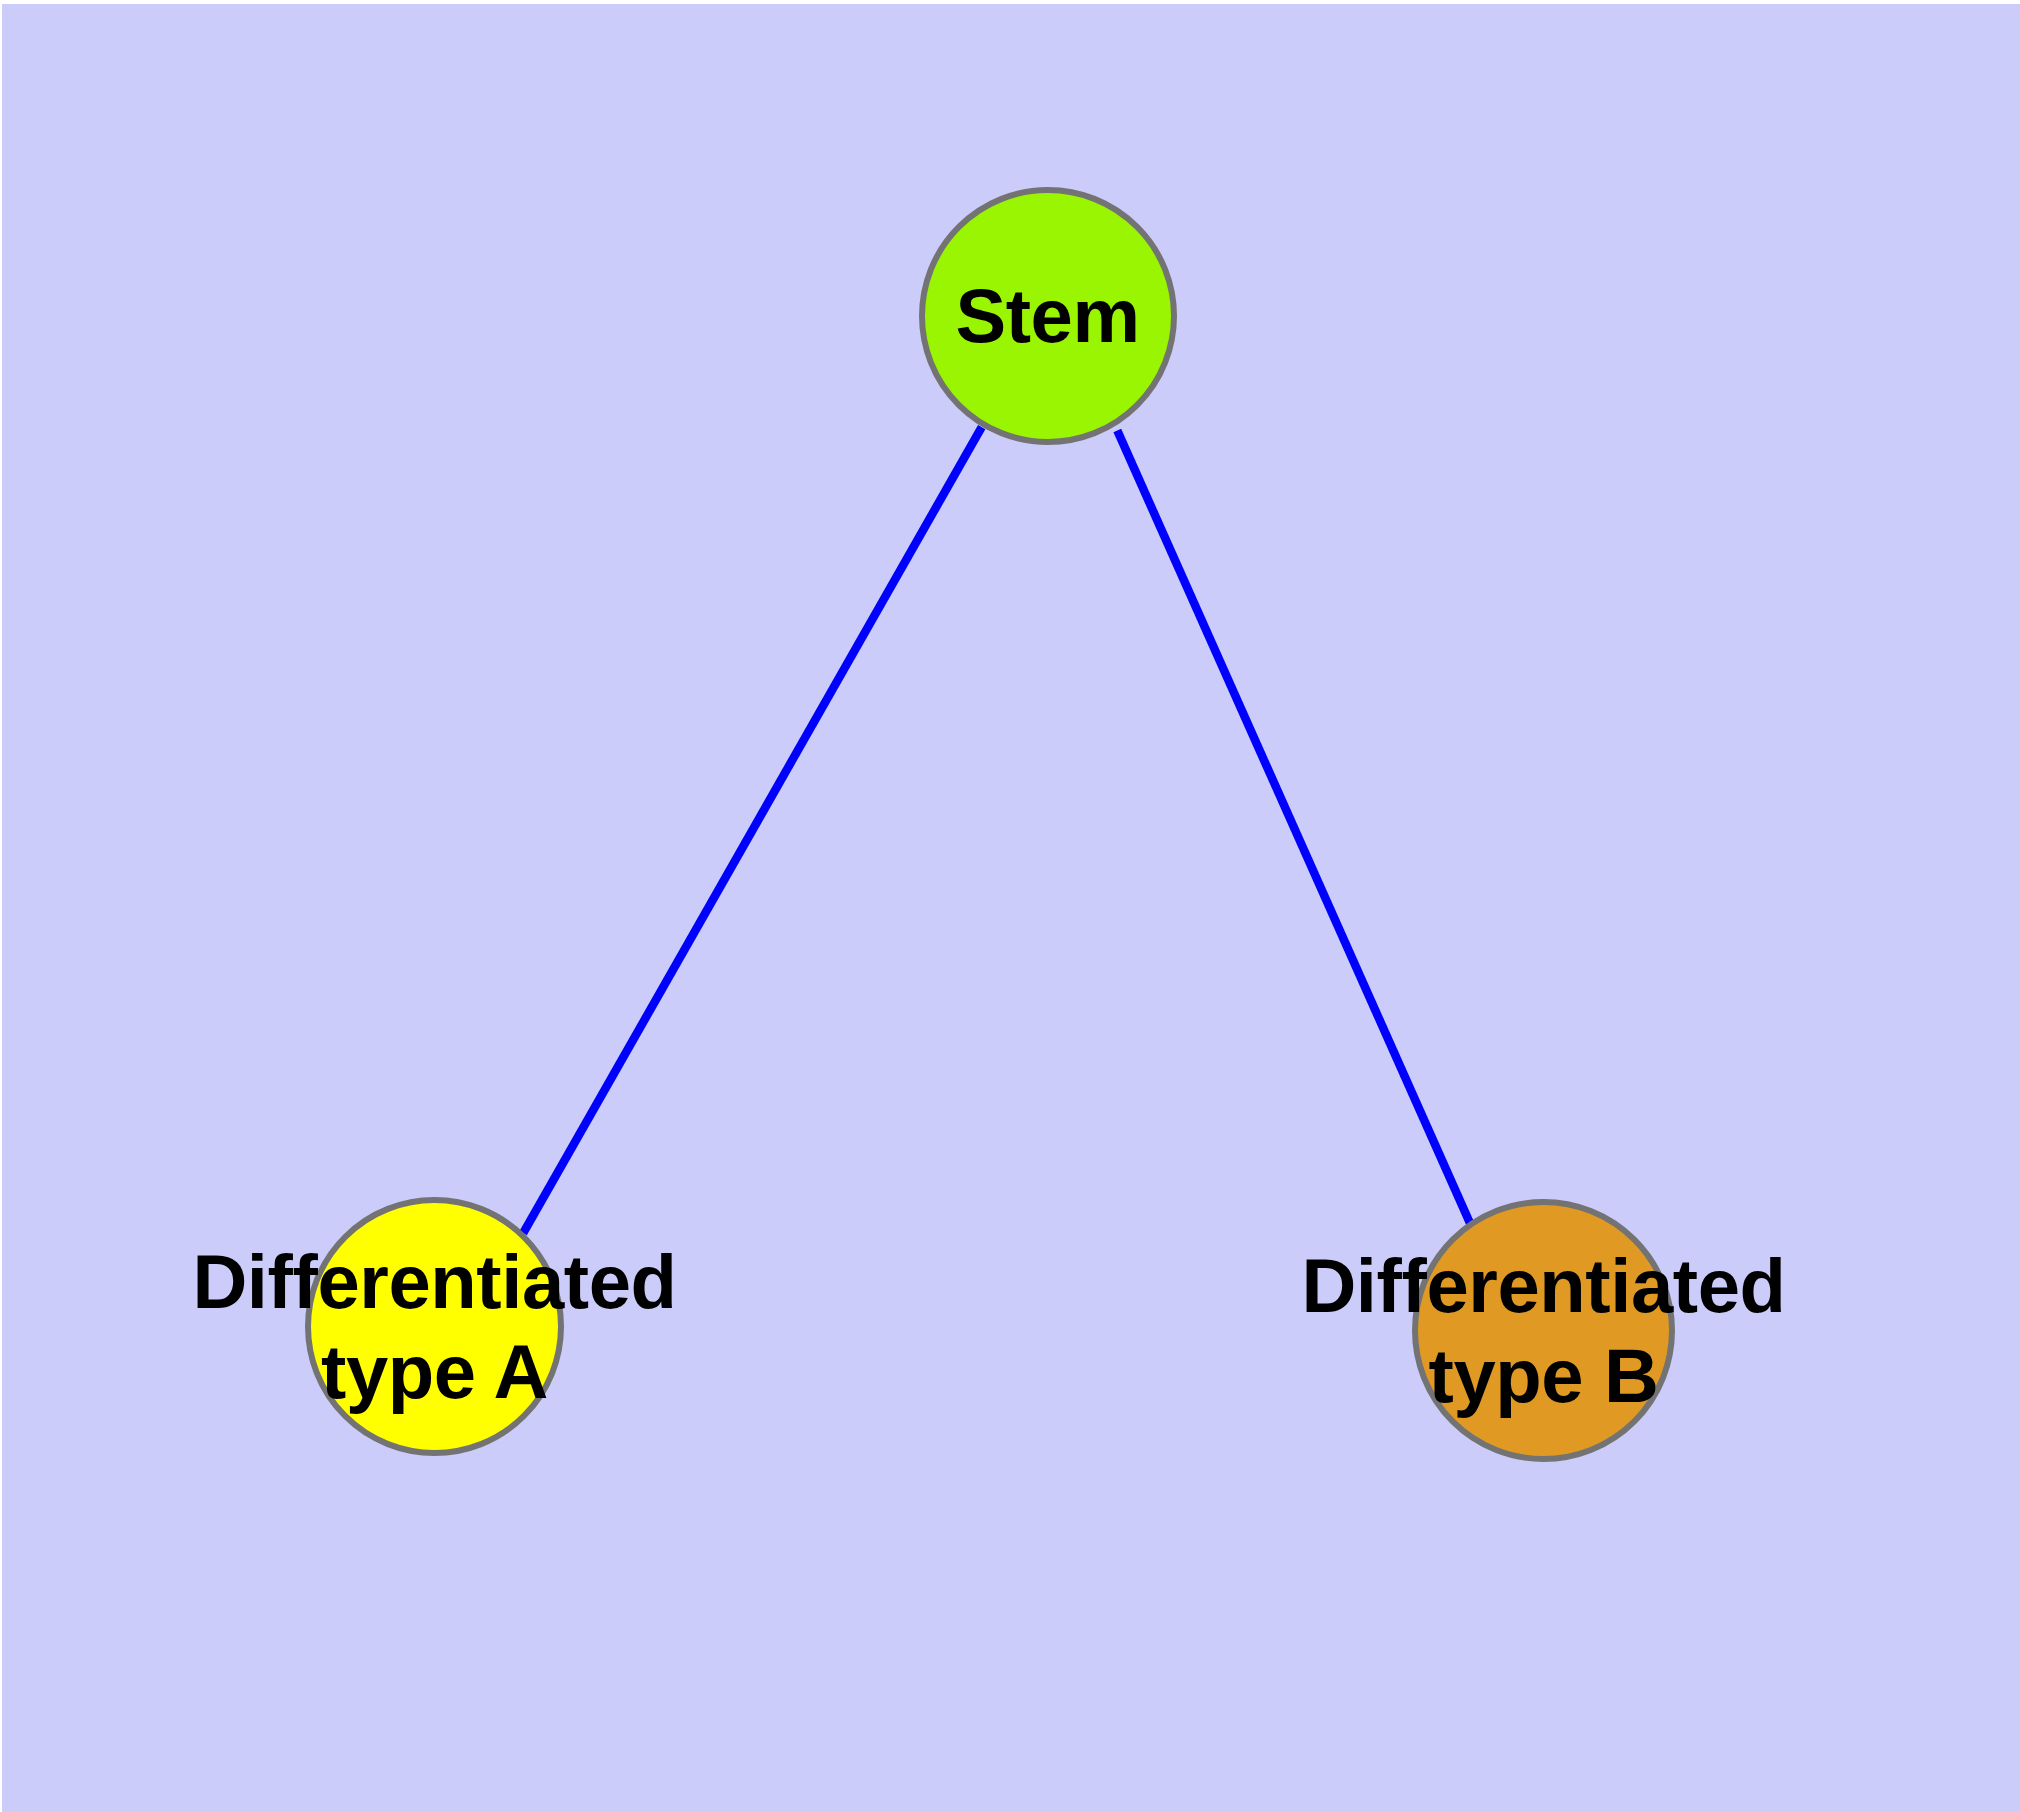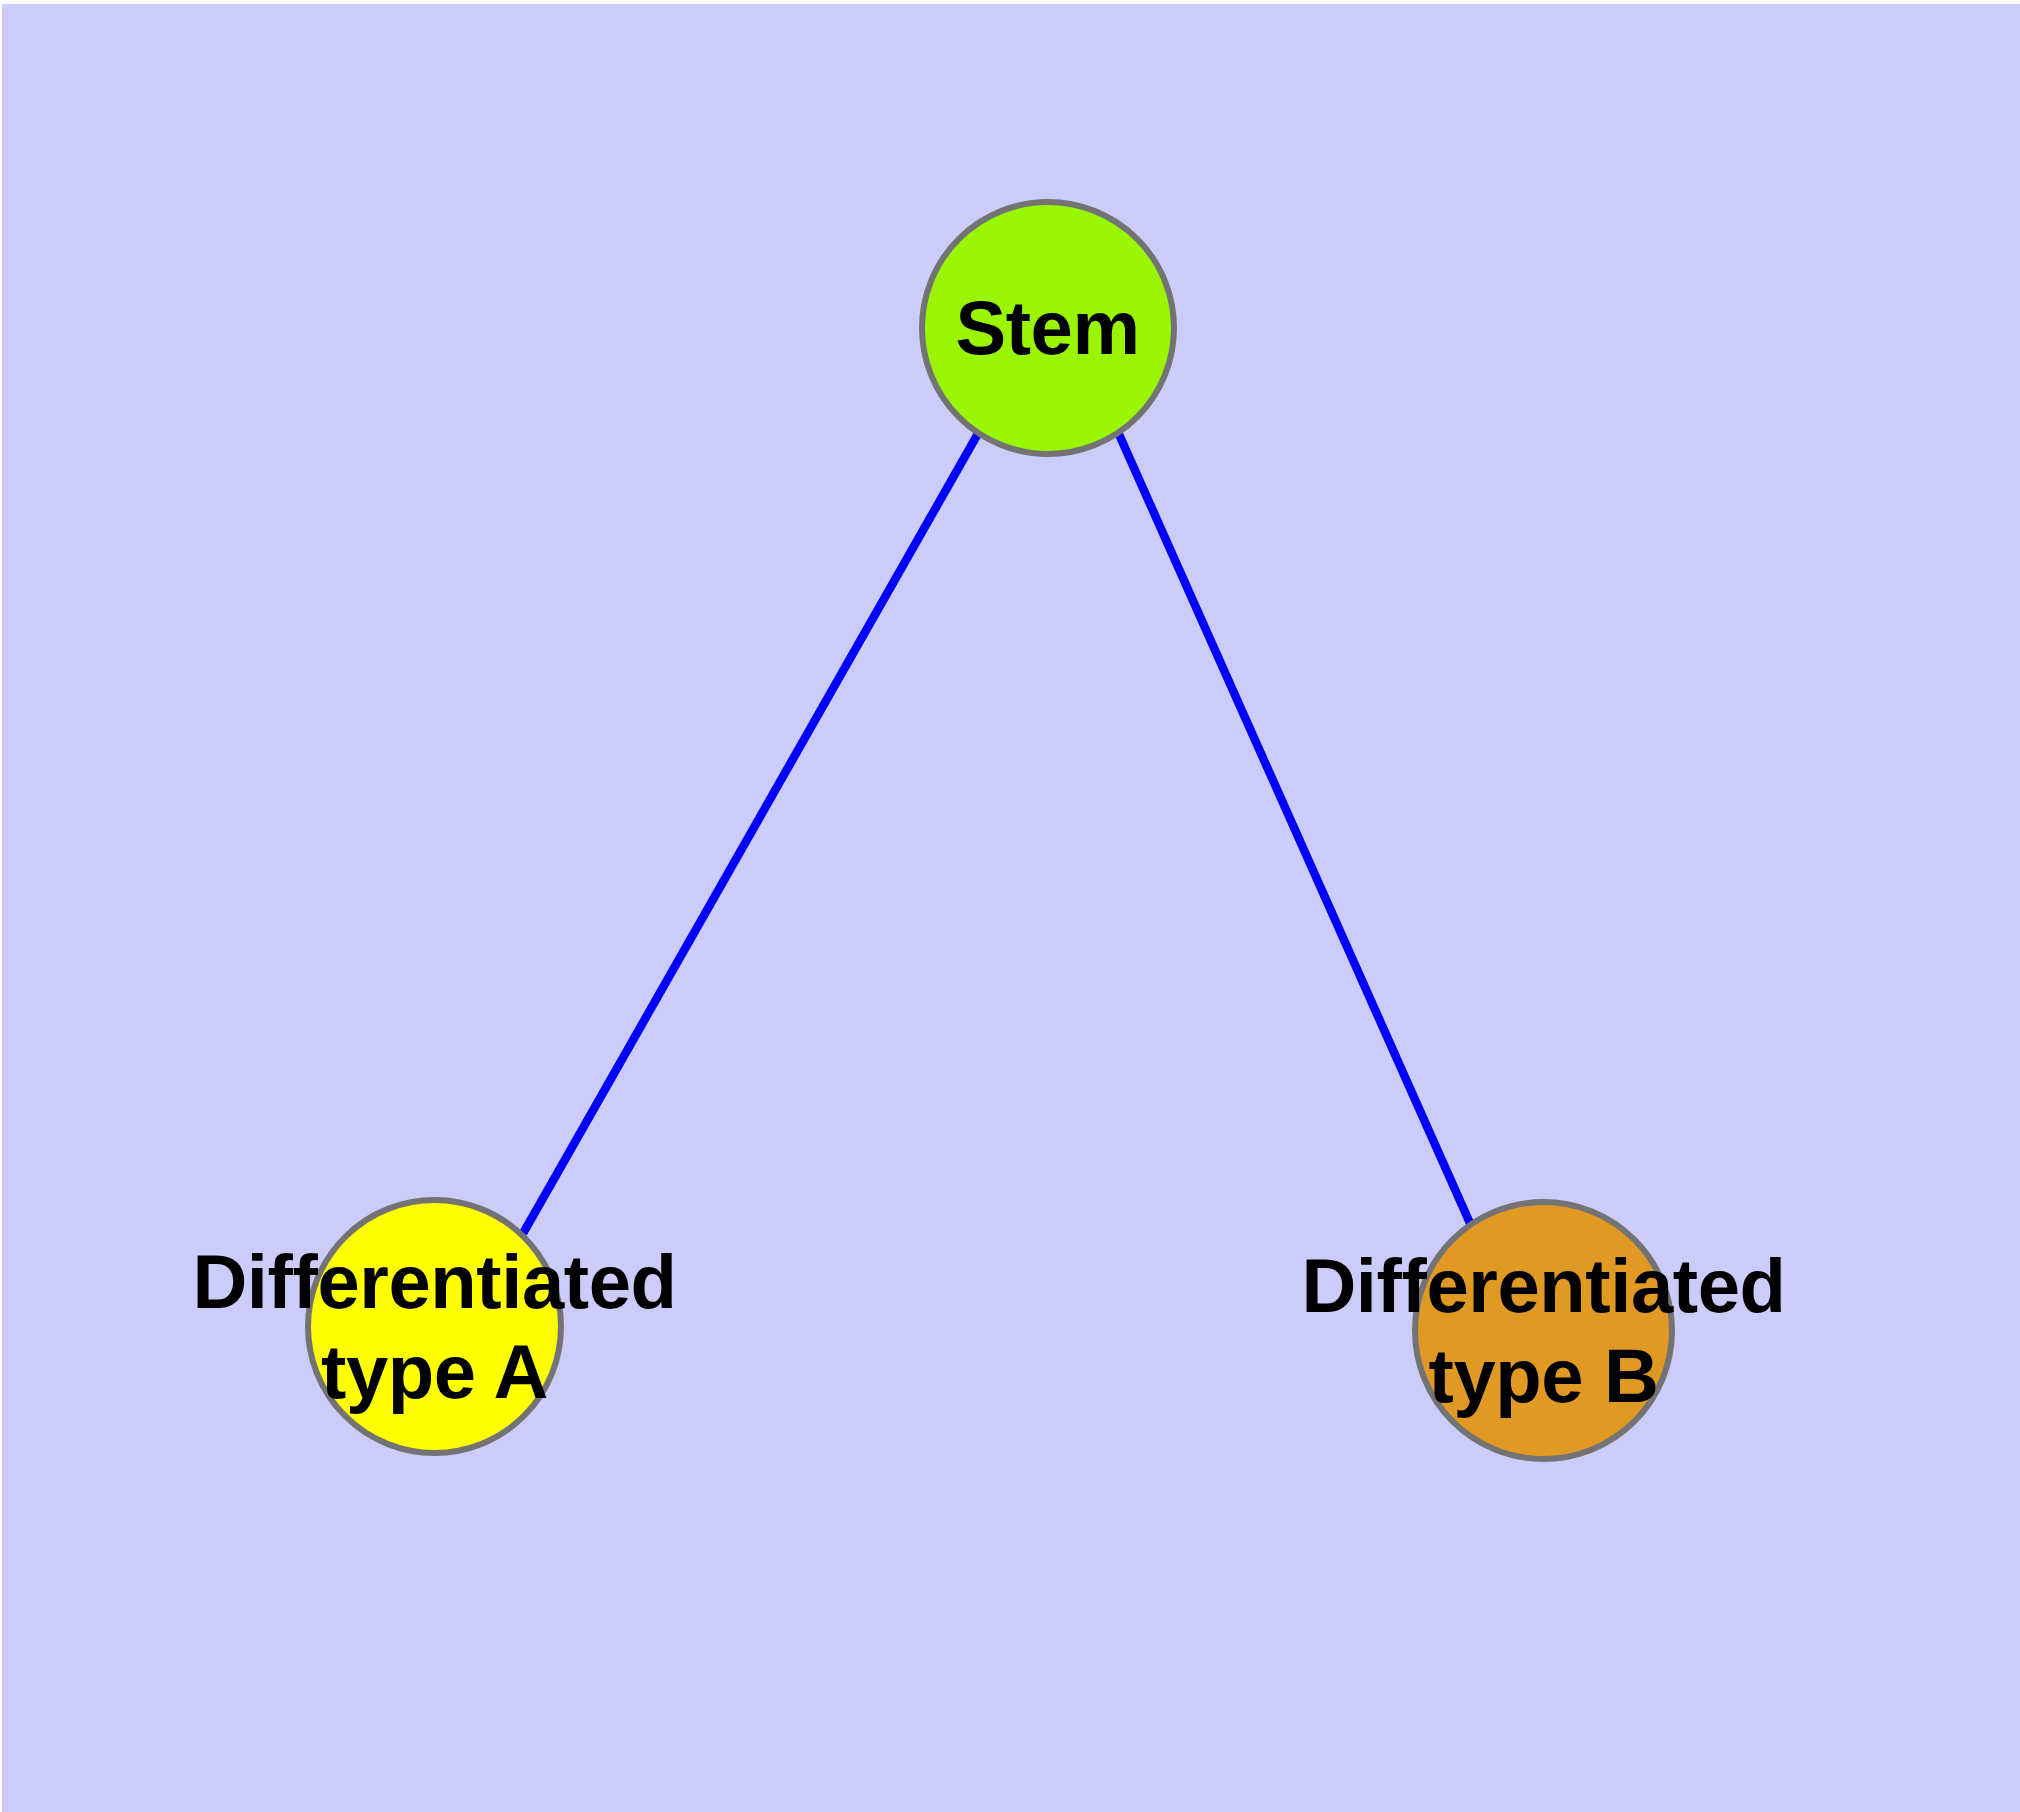--- a/index.html
+++ b/index.html
@@ -81,21 +81,21 @@
 
 <div id="graph-canvas" style="width: 2021px; height: 1812px; background: rgb(204, 204, 250); border-top-color: rgb(255, 255, 255); border-left-color: rgb(255, 255, 255);">
 
   <svg id="edge-layer" viewBox="0 0 2384 2138">
     <line x1="1158" y1="504" x2="617" y2="1455" stroke="#0000ff" stroke-width="10" stroke-linecap="butt"></line>
     <line x1="1318" y1="508" x2="1735" y2="1445" stroke="#0000ff" stroke-width="10" stroke-linecap="butt"></line>
   </svg>
 
   <div id="node-layer">
 
-    <div class="node" style="left: 1048px; top: 328px; width: 258px; height: 258px;">
+    <div class="node" style="left: 1048px; top: 316px; width: 258px; height: 258px;">
       <div class="node-circle" style="width: 258px; height: 258px; background: rgb(154, 245, 2); border-color: rgb(115, 115, 115); border-width: 6px;"></div>
       <div class="node-label" style="font-size: 76px; color: rgb(0, 0, 0);">Stem</div>
     </div>
 
     <div class="node" style="left: 435px; top: 1327px; width: 259px; height: 259px;">
       <div class="node-circle" style="width: 259px; height: 259px; background: rgb(255, 255, 0); border-color: rgb(115, 115, 115); border-width: 6px;"></div>
       <div class="node-label" style="font-size: 76px; color: rgb(0, 0, 0);">Differentiated
 type A</div>
     </div>
 

